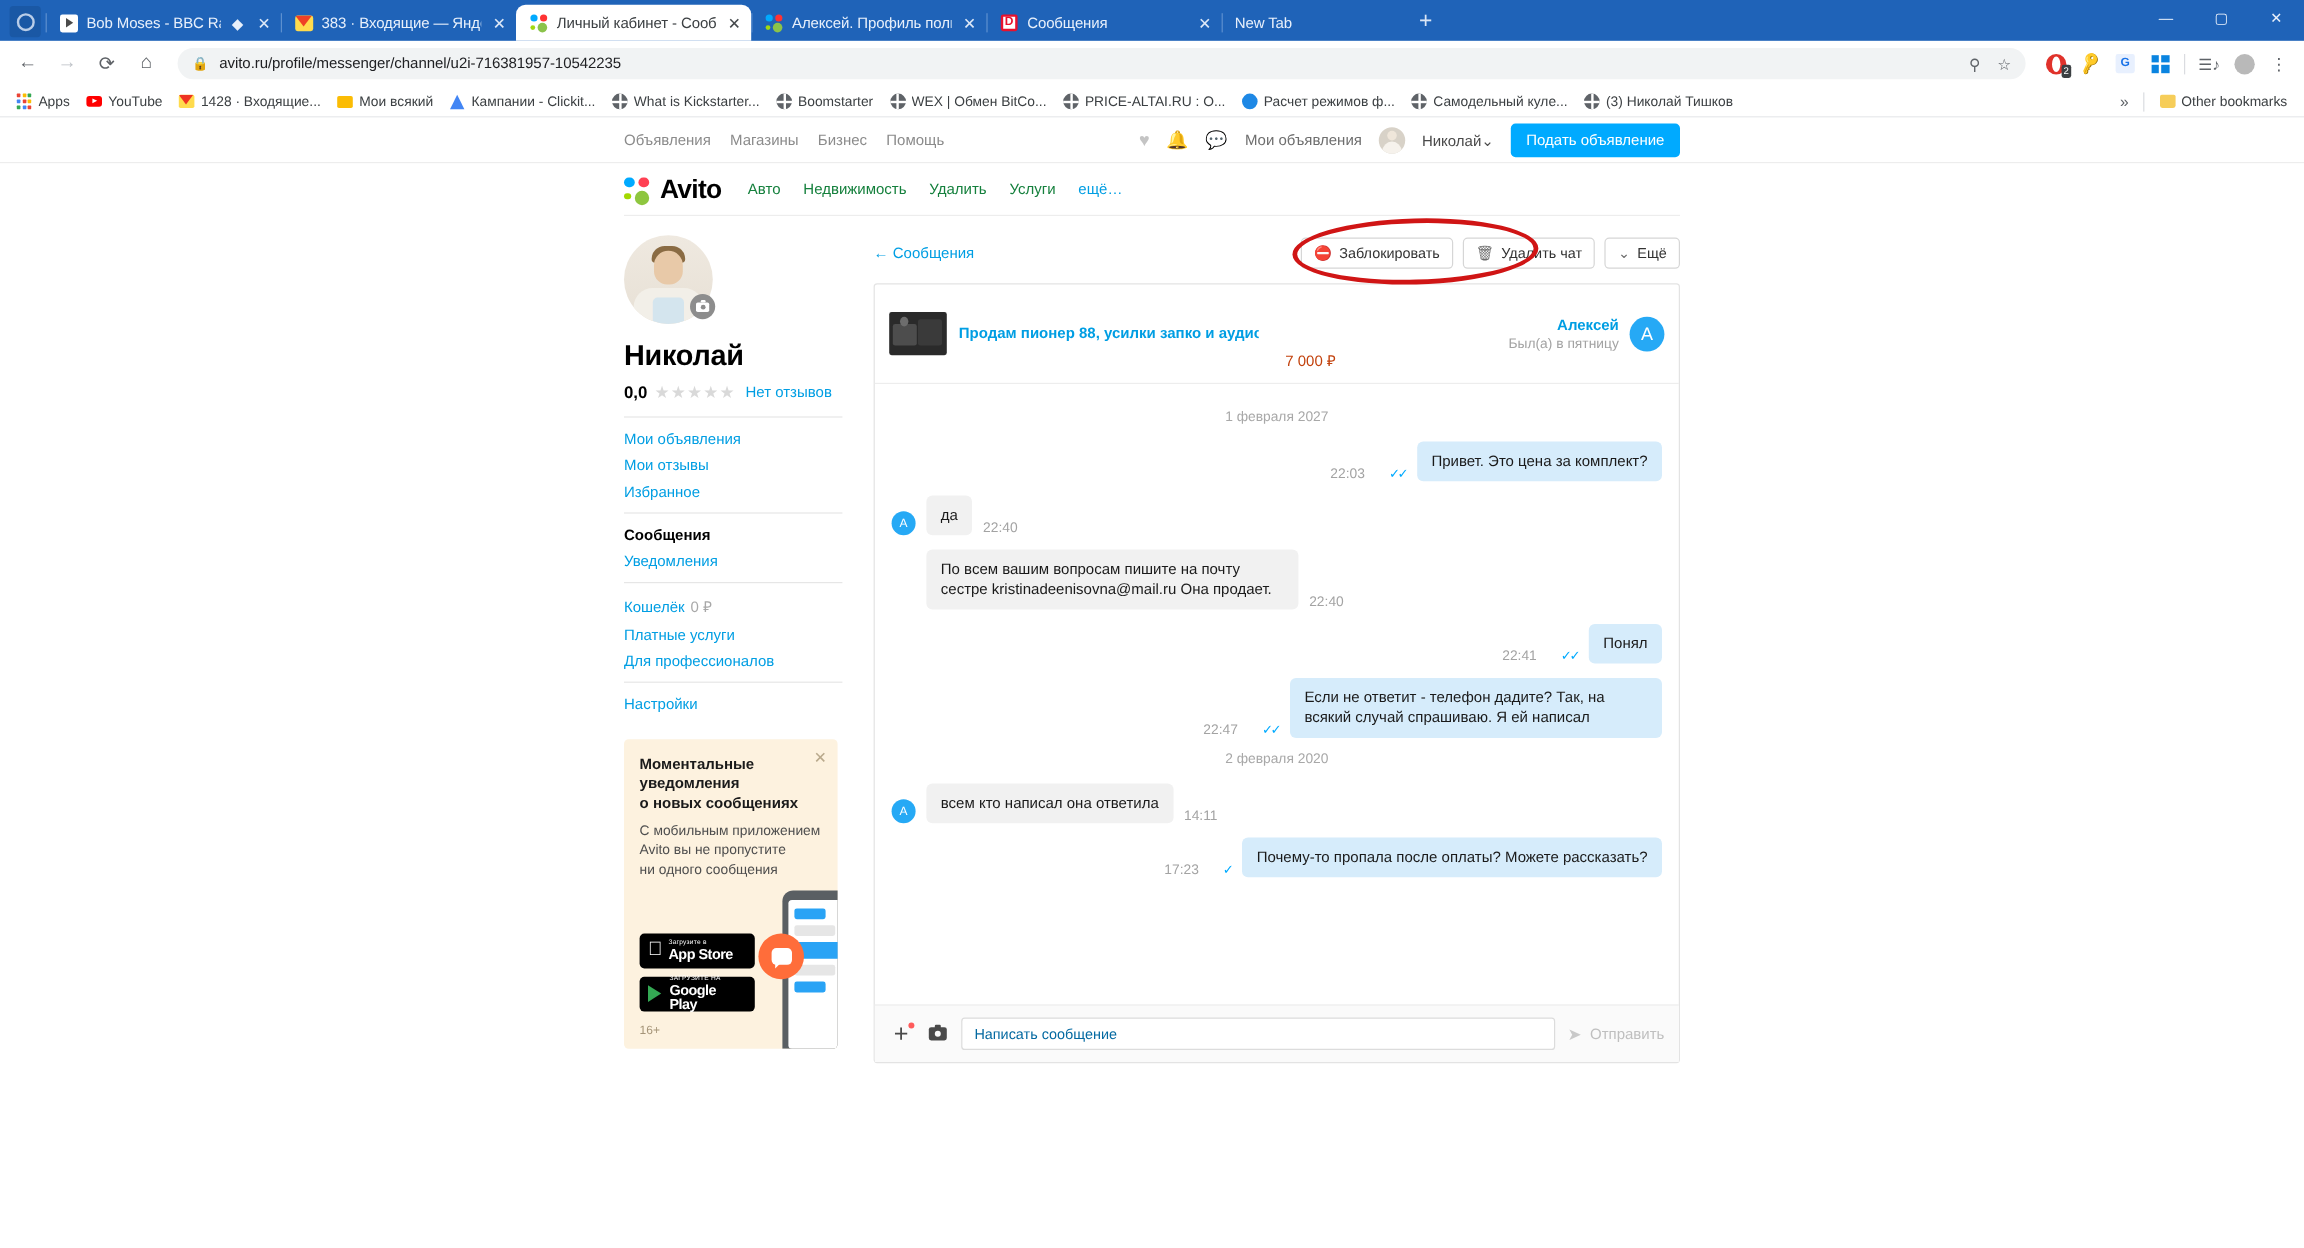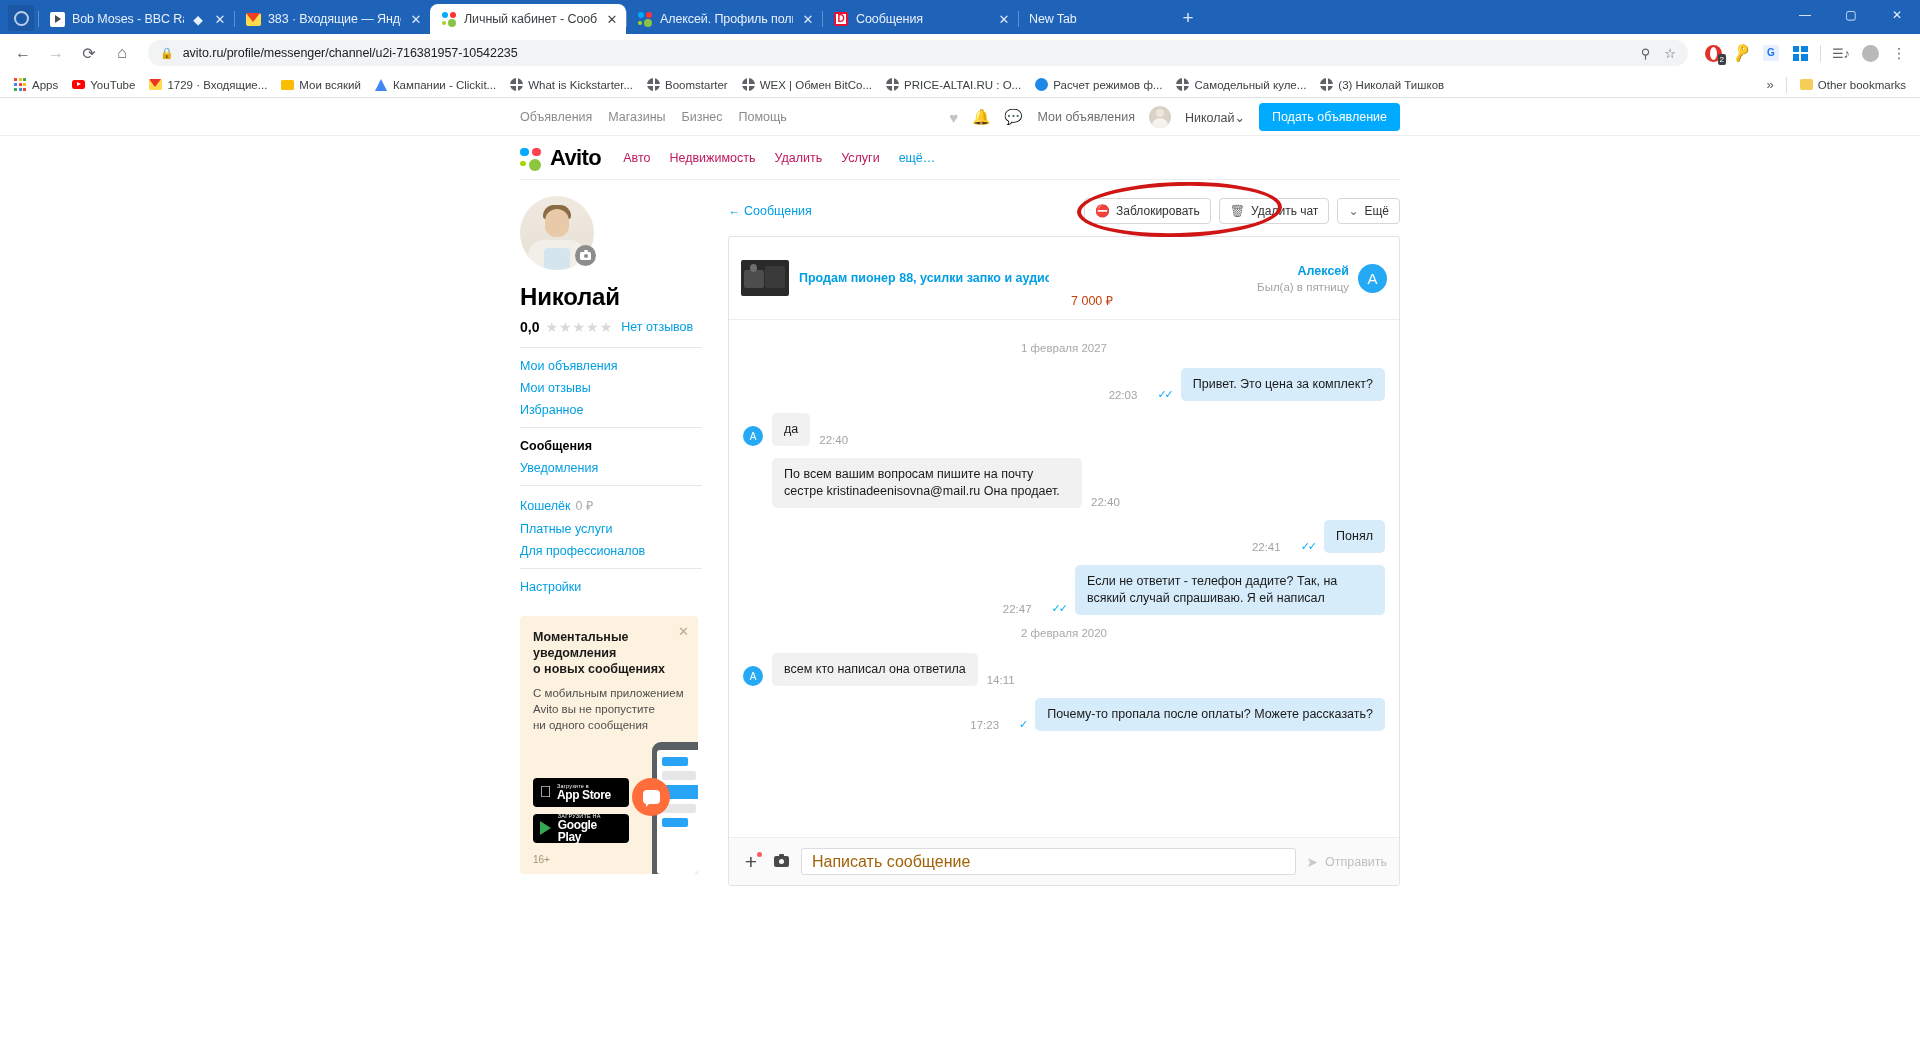--- a/index.html
+++ b/index.html
@@ -140,21 +140,21 @@
                   border-bottom:1px solid #ededed; }
   .logo { display:flex; align-items:flex-end; gap:7px; margin-right:22px; }
   .logo-dots { width:23px;height:23px;position:relative; }
   .logo-dots i { position:absolute;border-radius:50%;display:block; }
   .ld1 { width:8.5px;height:8.5px;background:#00aaff;left:0;top:0; }
   .ld2 { width:8.5px;height:8.5px;background:#ff4053;left:12px;top:0; }
   .ld3 { width:5.5px;height:5.5px;background:#a3d900;left:0;top:13px; }
   .ld4 { width:12px;height:12px;background:#8ec63f;left:9px;top:11px; }
   .logo-text { font-size:22px; font-weight:bold; color:#000; letter-spacing:-0.6px; }
   .hnav { display:flex; gap:19px; font-size:12.5px; }
-  .hnav a { color:#be185d; text-decoration:none; }
+  .hnav a { color:#15803d; text-decoration:none; }
   .hnav a.more { color:#009ee3; }
 
   .content { width:880px; margin:0 auto; display:flex; padding-top:16px; }
 
   
   .sidebar { width:182px; flex:0 0 182px; }
   .avatar-wrap { width:74px;height:74px;position:relative;margin-bottom:13px; }
   .avatar-img { width:74px;height:74px;border-radius:50%;overflow:hidden;
                 background:linear-gradient(#efe9e0,#e7e0d5); position:relative; }
   .av-head { position:absolute;left:25px;top:13px;width:24px;height:28px;border-radius:12px 12px 11px 11px;
@@ -266,21 +266,21 @@
   .composer { border-top:1px solid #ededed; background:#fafafa; display:flex; align-items:center;
               gap:10px; padding:10px 12px; }
   .cmp-ic { width:20px;height:20px;display:flex;align-items:center;justify-content:center;
             color:#6b6b6b; position:relative; }
   .cmp-plus { font-size:21px; color:#4a4a4a; font-weight:300; line-height:1; }
   .cmp-dot { position:absolute; right:-1px; top:0px; width:5px;height:5px;border-radius:50%;background:#ff5b5b; }
   .cmp-cam { width:15px;height:11px;background:#4a4a4a;border-radius:2px;position:relative; }
   .cmp-cam:before{content:"";position:absolute;left:5px;top:-2.5px;width:5px;height:3px;background:#4a4a4a;border-radius:1px;}
   .cmp-cam:after{content:"";position:absolute;left:5px;top:3px;width:5px;height:5px;border-radius:50%;background:#fafafa;}
   .cmp-input { flex:1 1 auto; height:27px; border:1px solid #dcdcdc; border-radius:3px; background:#fff;
-               display:flex; align-items:center; padding:0 10px; font-size:16px; color:#a16207; }
+               display:flex; align-items:center; padding:0 10px; font-size:12px; color:#0369a1; }
   .cmp-send { margin-left:auto; display:flex; align-items:center; gap:7px; color:#bfbfbf; font-size:12.5px; }
   .send-arrow { color:#c9c9c9; font-size:14px; }
 </style>
 </head>
 <body>
 
 <div class="browser">
 
   <div class="tabstrip">
     <div class="winicon">
@@ -423,21 +423,21 @@
     <div class="bm">
       <span class="bm-ic">
           <span class="bm-yt"></span>
         </span>
       <span class="lbl">YouTube</span>
     </div>
     <div class="bm">
       <span class="bm-ic">
           <span class="bm-ya"></span>
         </span>
-      <span class="lbl">1729 · Входящие...</span>
+      <span class="lbl">1428 · Входящие...</span>
     </div>
     <div class="bm">
       <span class="bm-ic">
           <span class="bm-mail"></span>
         </span>
       <span class="lbl">Мои всякий</span>
     </div>
     <div class="bm">
       <span class="bm-ic">
           <span class="bm-ads"></span>

